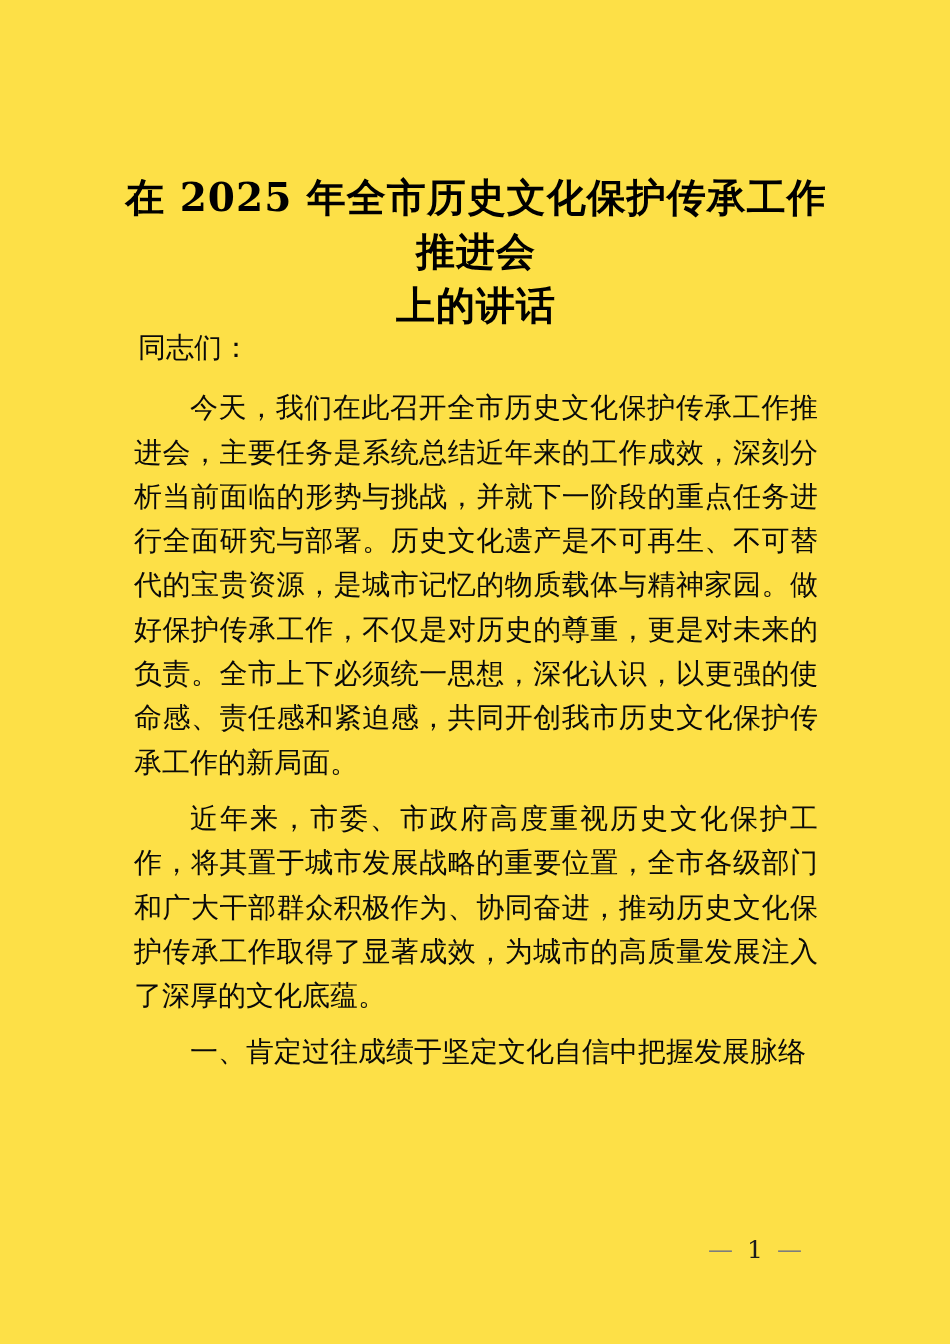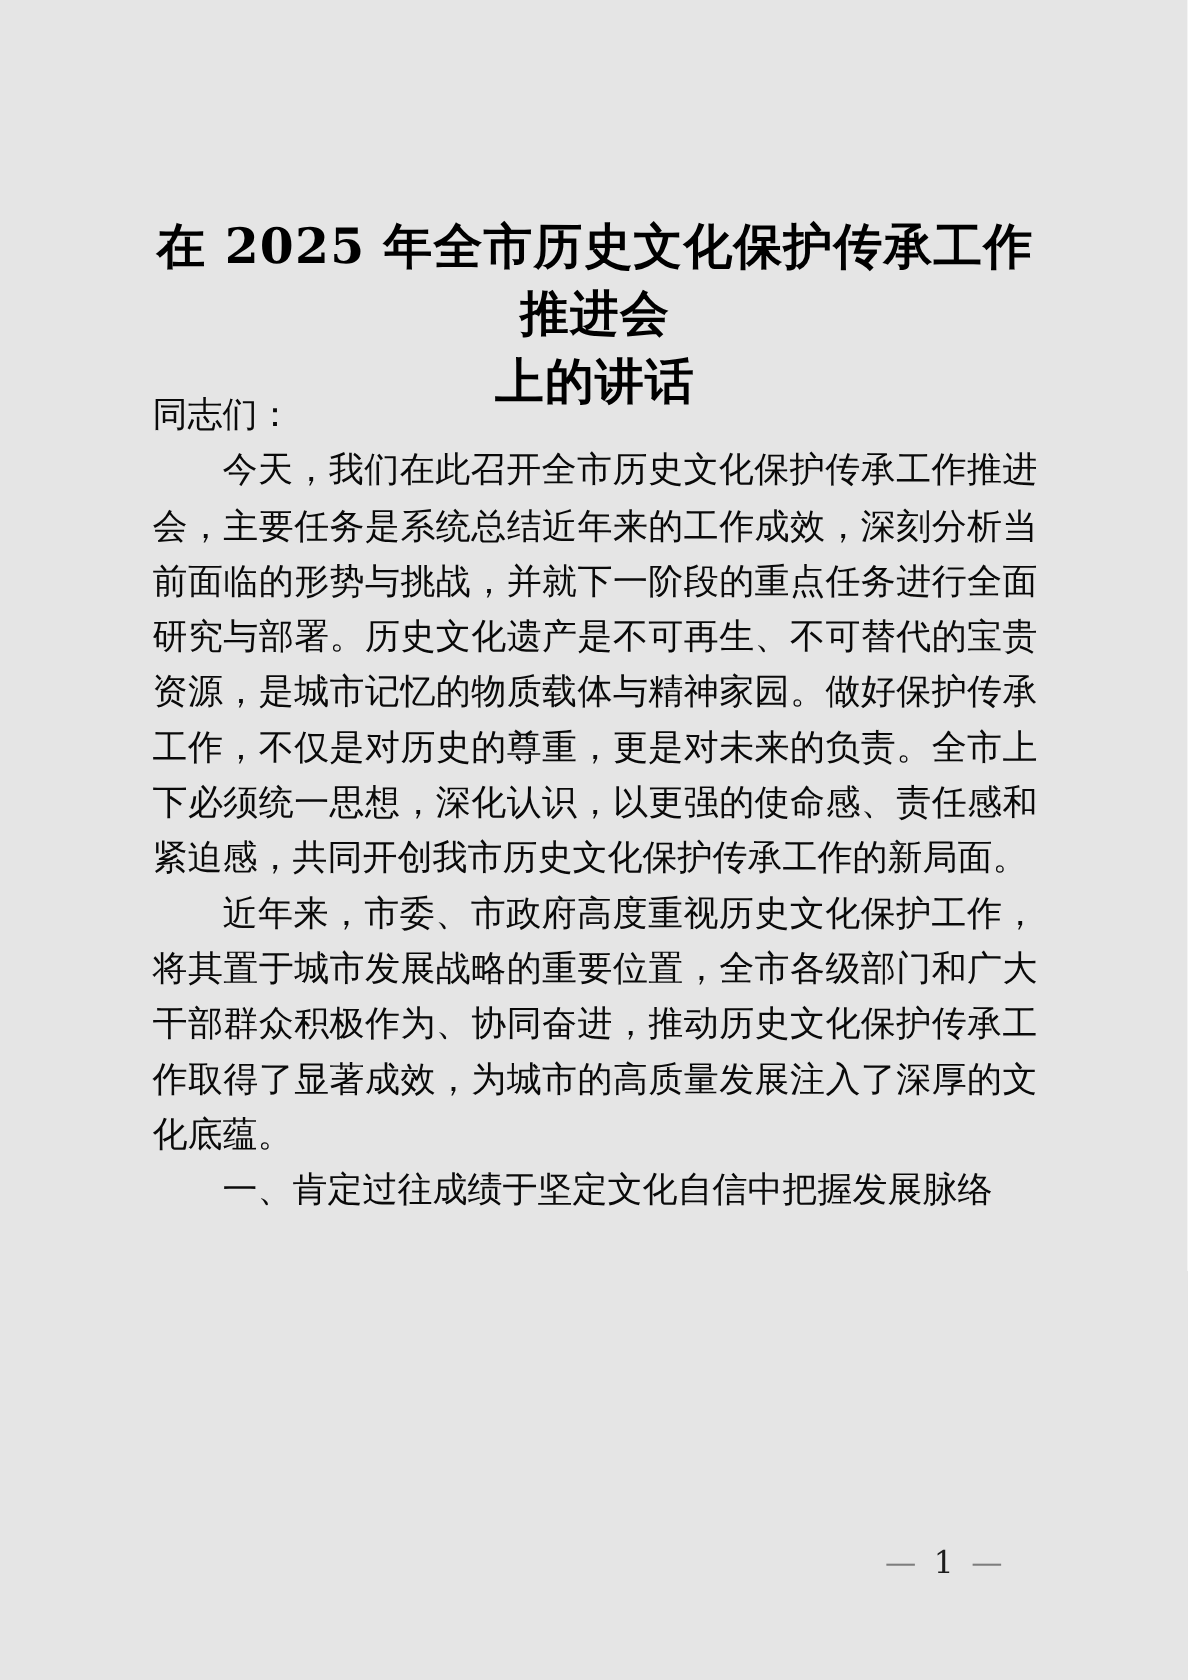--- a/index.html
+++ b/index.html
@@ -4,21 +4,21 @@
 <style>
   html, body {
     margin: 0;
     padding: 0;
     background: #ffffff;
   }
   .page {
     position: relative;
     width: 950px;
     height: 1344px;
-    background: #e5e5e5;
+    background: #fde047;
     overflow: hidden;
     font-family: "DejaVu Serif", "Liberation Serif", serif;
     color: #0a0a0a;
   }
   .title-block {
     position: absolute;
     top: 170px;
     left: 120px;
     width: 712px;
     text-align: center;
@@ -34,26 +34,26 @@
     left: 122px;
     width: 708px;
     font-size: 28px;
     line-height: 44.3px;
     text-align: justify;
     text-justify: inter-ideograph;
     word-break: break-all;
     color: #0a0a0a;
   }
   .para {
-    margin: 0;
+    margin: 12px;
     padding: 0;
     text-indent: 2em;
   }
   .salutation {
-    margin: 0;
+    margin: 16px;
     padding: 0;
     text-indent: 0;
   }
   .heading {
     font-weight: normal;
   }
   .page-footer {
     position: absolute;
     top: 1236px;
     right: 148px;

